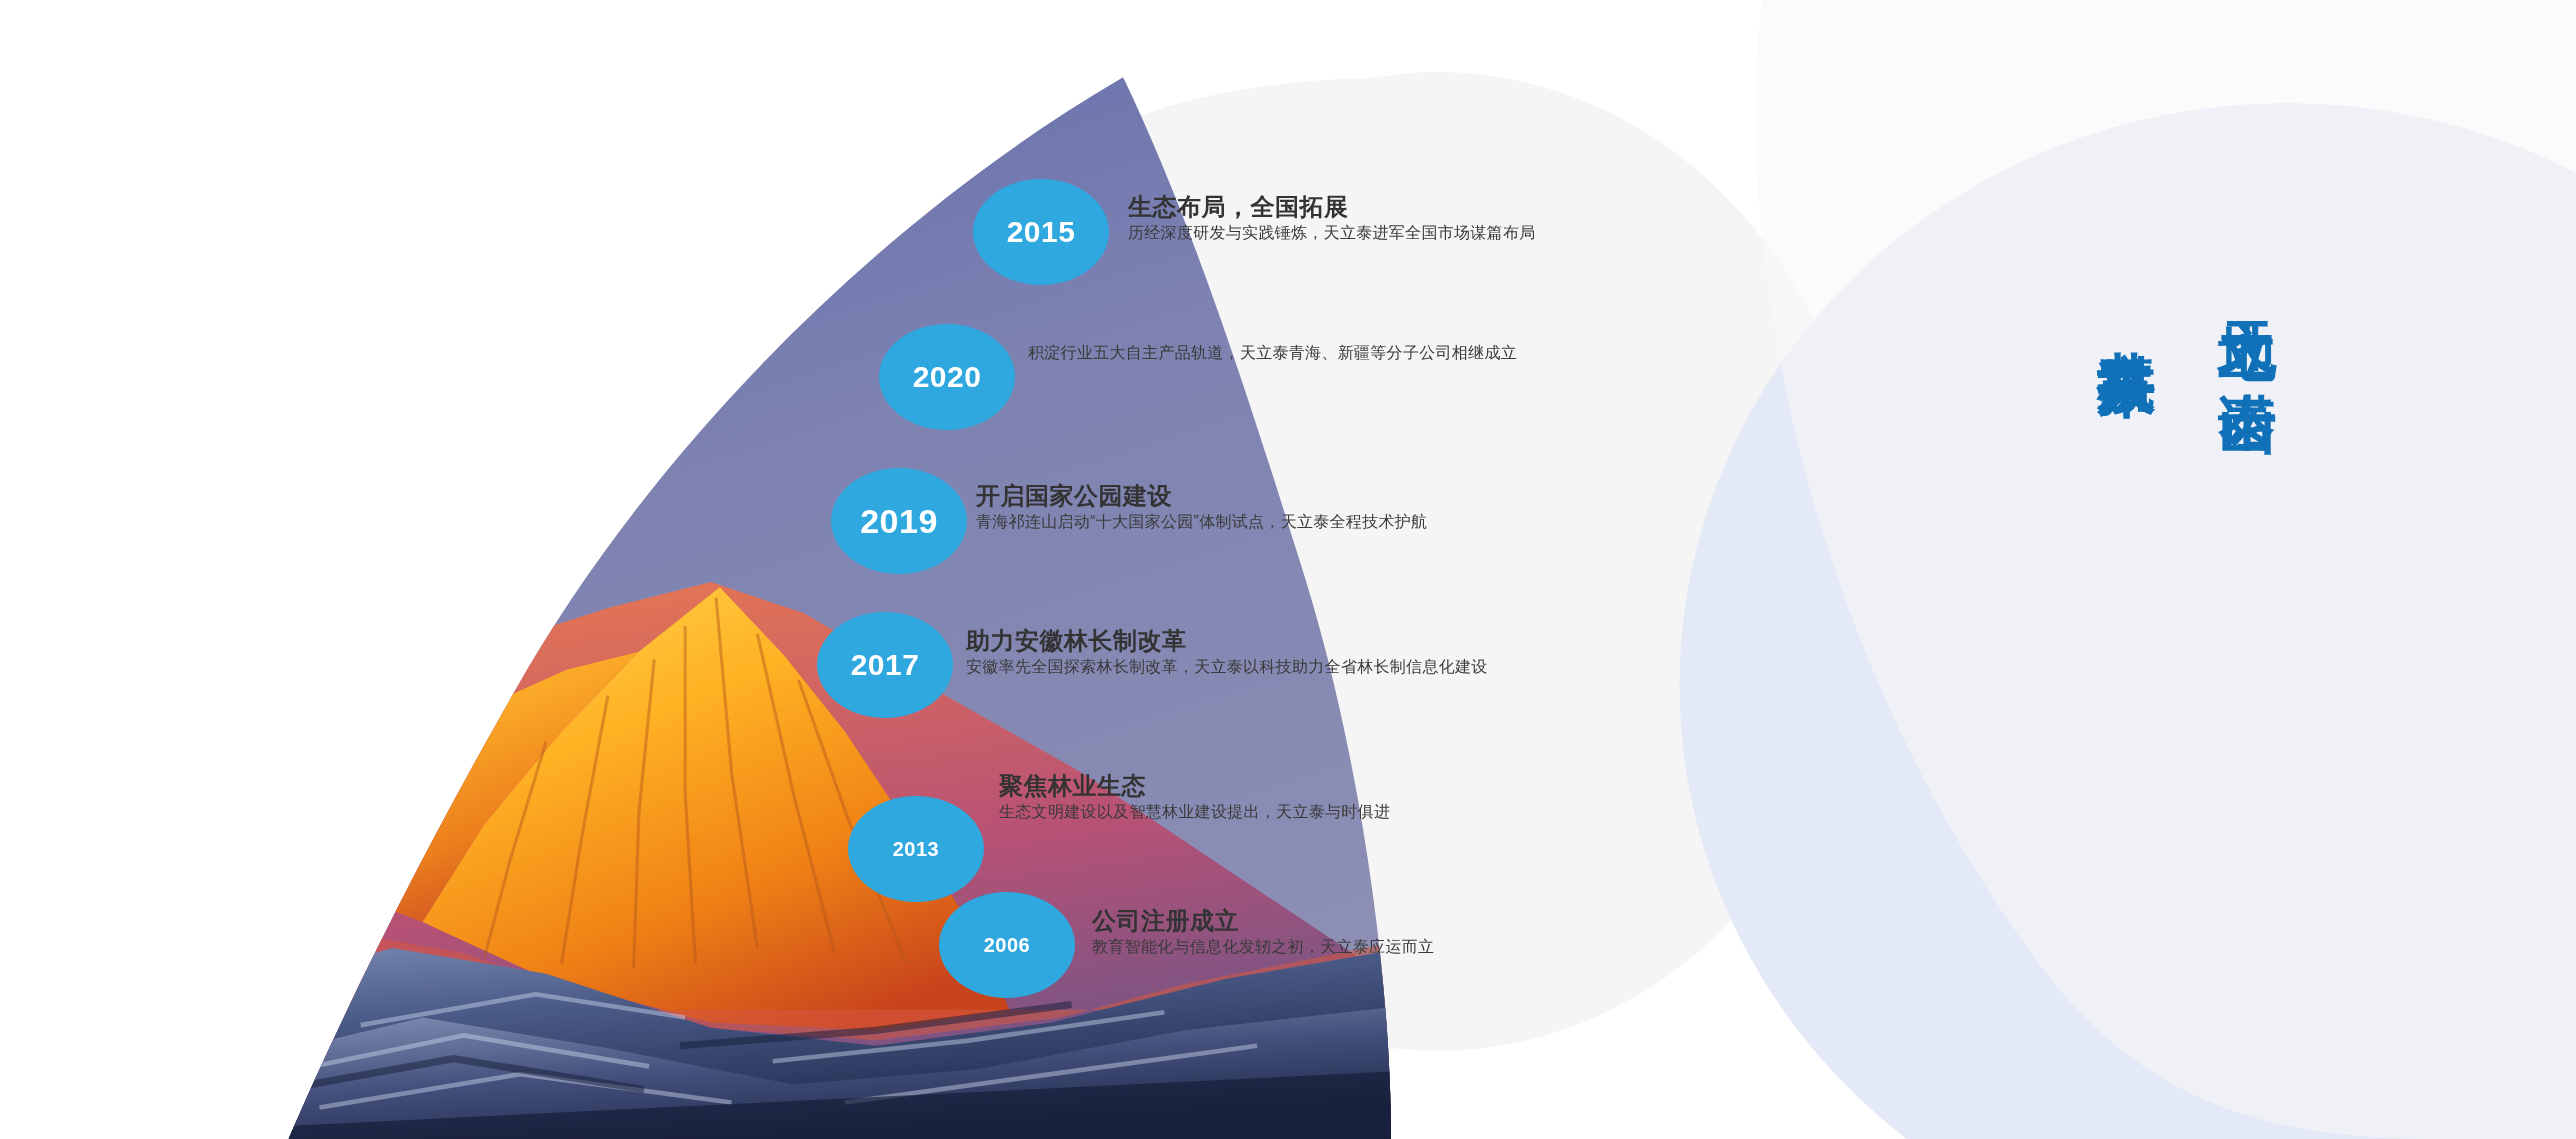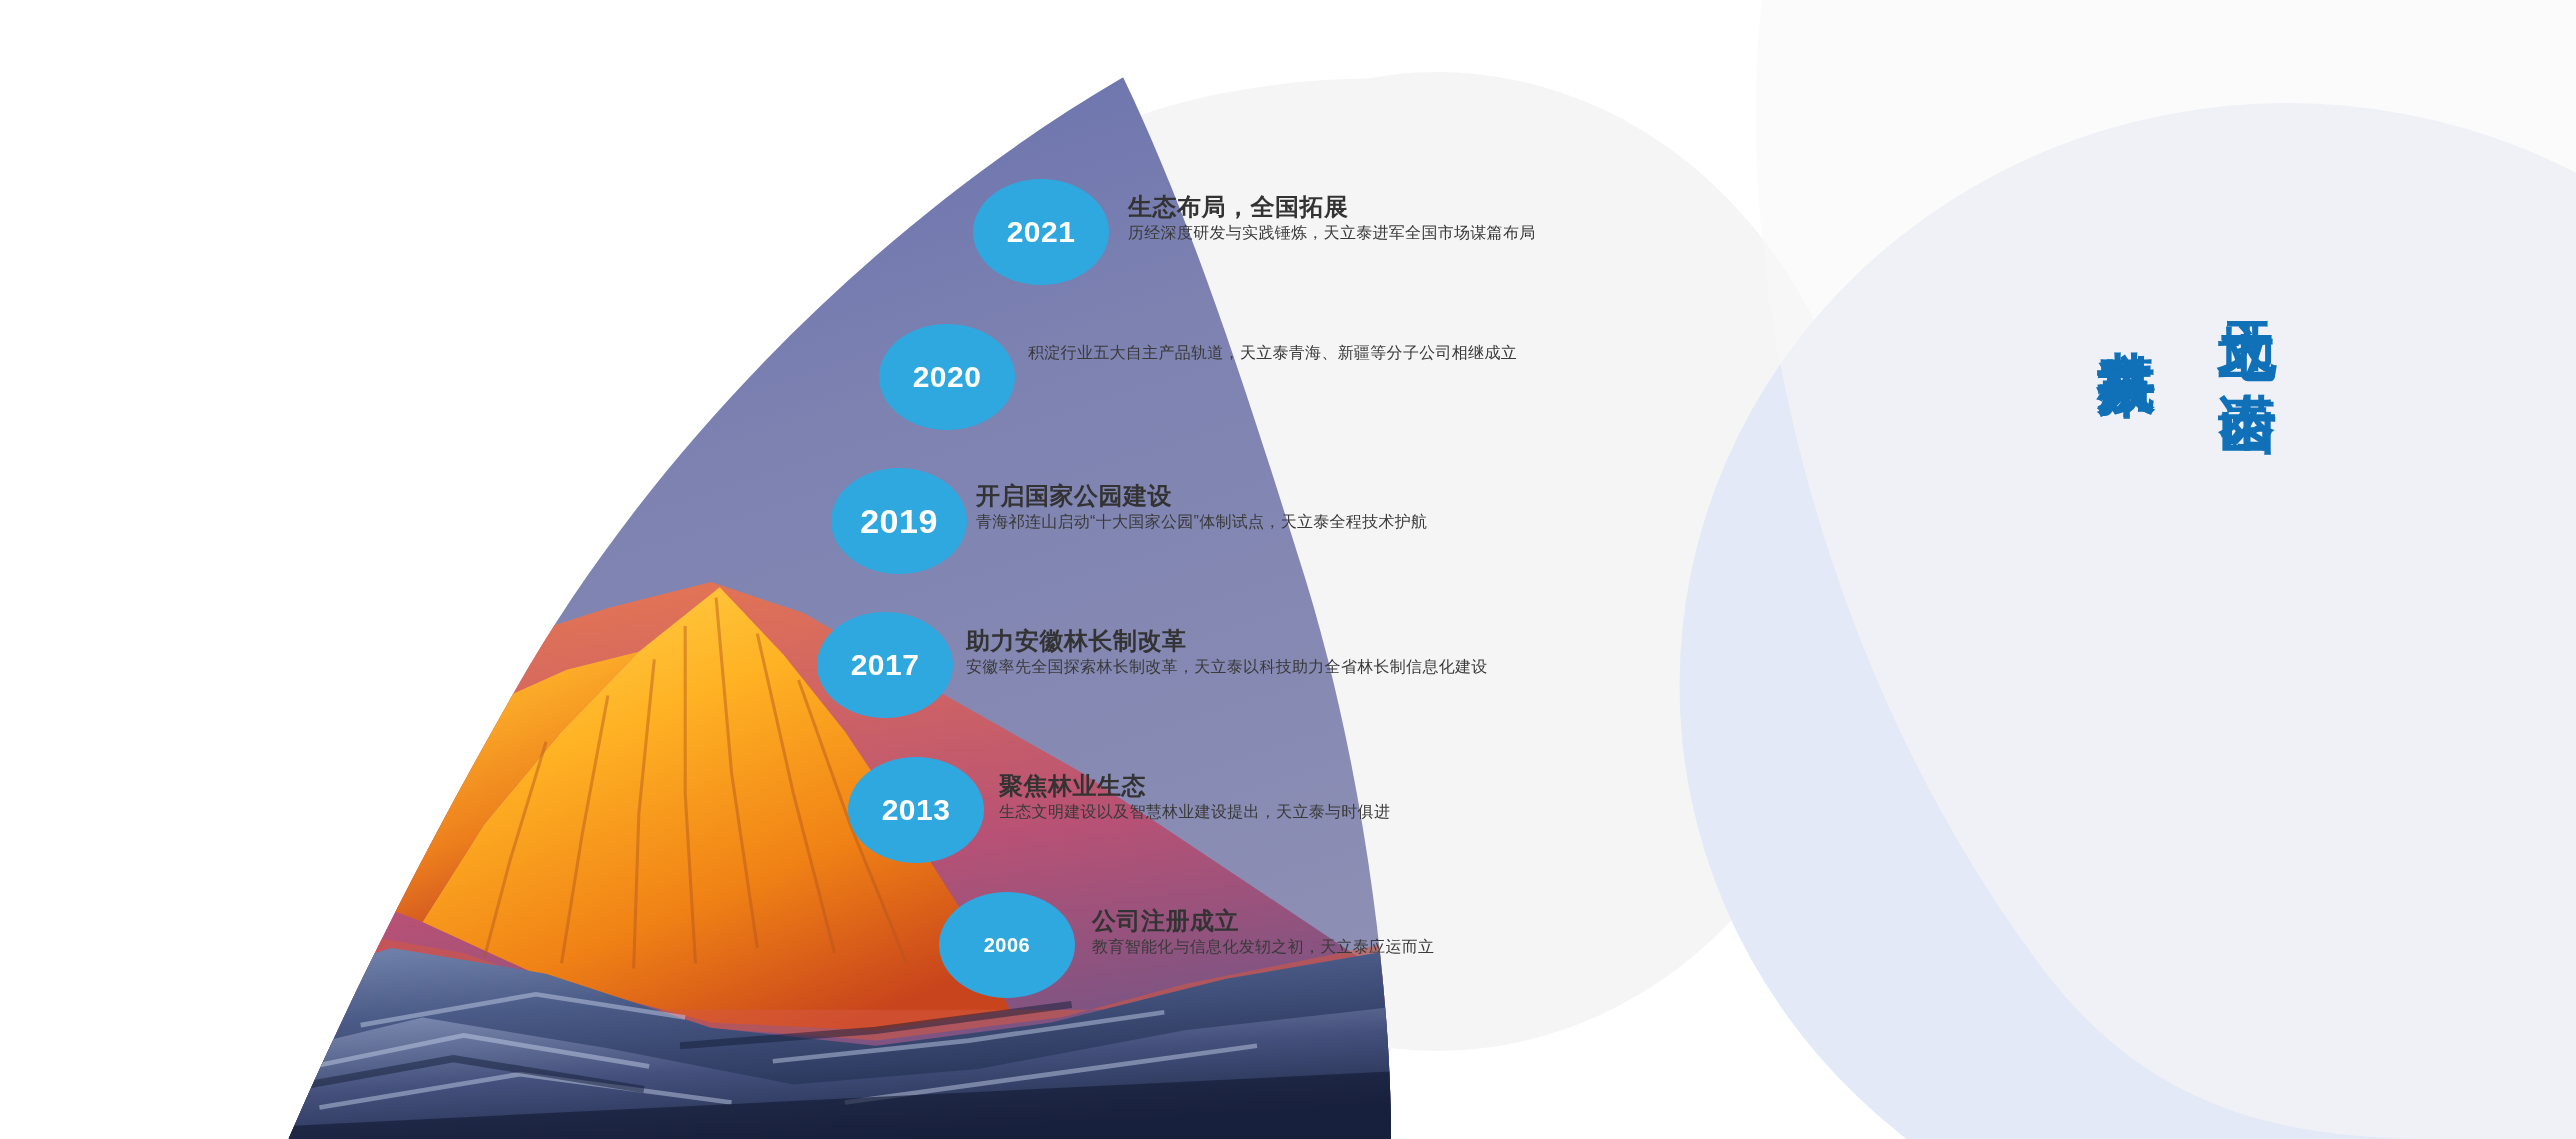--- a/index.html
+++ b/index.html
@@ -150,21 +150,21 @@
 
     <ellipse cx="4440" cy="1330" rx="1180" ry="1130" fill="#e4e9f7"></ellipse>
 
     <path d="M 3420,0 C 3360,520 3520,1300 3980,1900 C 4250,2240 4600,2211 4900,2211
              L 5235,2211 L 5235,0 Z" fill="#f7f7f8" opacity="0.55"></path>
   </svg>
 
 
   <div class="tl-item">
     <div class="tl-badge" style="left:973px;top:179px;width:136px;height:106px;font-size:30px;">
-      <span>2021</span>
+      <span>2015</span>
     </div>
     <div class="tl-text" style="left:1128px;top:194px;">
       <div class="tl-head">生态布局，全国拓展</div>
       <div class="tl-sub">历经深度研发与实践锤炼，天立泰进军全国市场谋篇布局</div>
     </div>
   </div>
 
   <div class="tl-item">
     <div class="tl-badge" style="left:879px;top:324px;width:136px;height:106px;font-size:30px;">
       <span>2020</span>
@@ -188,21 +188,21 @@
     <div class="tl-badge" style="left:817px;top:612px;width:136px;height:106px;font-size:30px;">
       <span>2017</span>
     </div>
     <div class="tl-text" style="left:966px;top:628px;">
       <div class="tl-head">助力安徽林长制改革</div>
       <div class="tl-sub">安徽率先全国探索林长制改革，天立泰以科技助力全省林长制信息化建设</div>
     </div>
   </div>
 
   <div class="tl-item">
-    <div class="tl-badge" style="left:848px;top:757px;width:136px;height:106px;font-size:30px;">
+    <div class="tl-badge" style="left:848px;top:796px;width:136px;height:106px;font-size:20px;">
       <span>2013</span>
     </div>
     <div class="tl-text" style="left:999px;top:773px;">
       <div class="tl-head">聚焦林业生态</div>
       <div class="tl-sub">生态文明建设以及智慧林业建设提出，天立泰与时俱进</div>
     </div>
   </div>
 
   <div class="tl-item">
     <div class="tl-badge" style="left:939px;top:892px;width:136px;height:106px;font-size:20px;">

